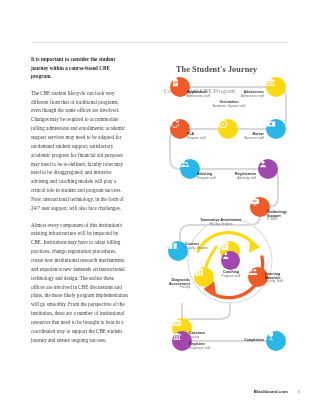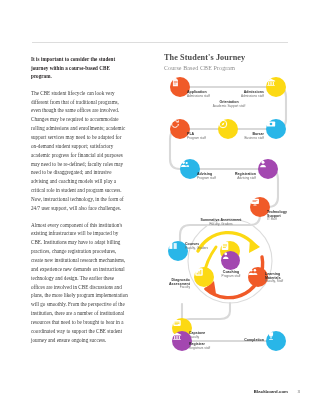--- a/index.html
+++ b/index.html
@@ -34,21 +34,21 @@
     text-align:left;
   }
 
   
   .diagram{
     position:absolute;left:164px;top:53px;width:132px;height:300px;
   }
   .d-title{
     font-family:"Liberation Serif",serif;
     font-weight:bold;font-size:8.2px;line-height:10px;
-    color:#4b4b4b;margin:0;letter-spacing:0.1px;
+    color:#4b4b4b;margin:12px;letter-spacing:0.1px;
   }
   .d-sub{
     font-family:"Liberation Serif",serif;
     font-weight:normal;font-size:6px;line-height:9px;
     color:#8d8d8d;margin:1px 0 0 0;letter-spacing:0.1px;
   }
 
   .canvas{position:absolute;left:0;top:22px;width:132px;height:278px;}
   .canvas svg{position:absolute;left:0;top:0;}
 

